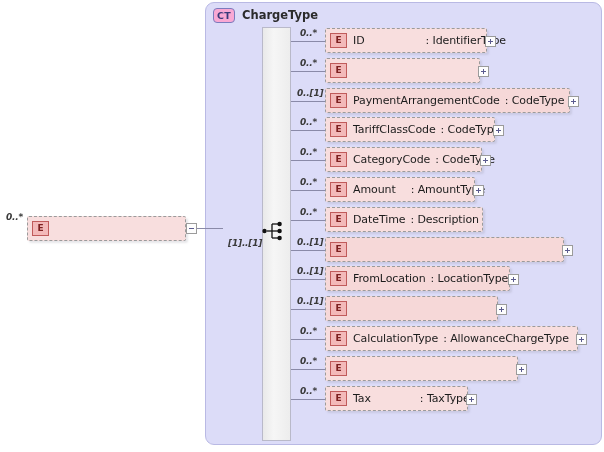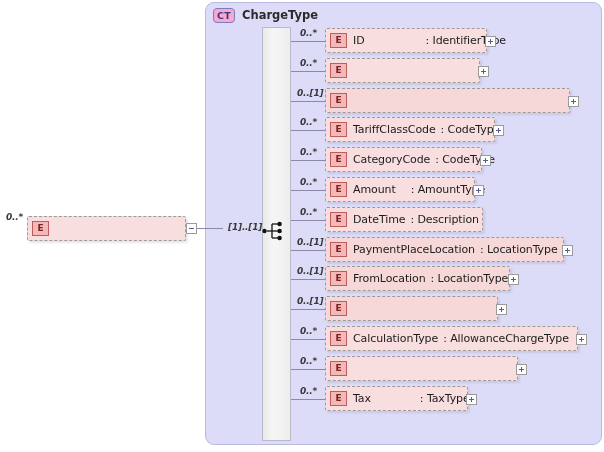--- a/index.html
+++ b/index.html
@@ -200,40 +200,41 @@
 
   <div class="card" style="left:6px; top:212px;">0..*</div>
 
   <div class="elem" style="left:27px; top:216px; width:159px;">
     <div class="elem-badge">E</div>
   </div>
   <div class="minusbox" style="left:186px; top:223px;"></div>
 
   <div class="line hline" style="left:197px; top:228px; width:26px;"></div>
 
-  <div class="card" style="left:228px; top:222px;">[1]..[1]</div>
+  <div class="card" style="left:228px; top:238px;">[1]..[1]</div>
 
   <div id="rows">
       <div class="line hline" style="left: 291px; top: 41px; width: 34px;"></div>
       <div class="card" style="left: 300px; top: 28px;">0..*</div>
       <div class="elem" style="left: 325px; top: 28px; width: 162px;">
         <div class="elem-badge">E</div>
         <div class="elem-label"><span class="nm">ID</span><span style="display: inline-block; width: 61px;"></span><span class="sep">: </span><span class="tp">IdentifierType</span></div>
       </div>
       <div class="plusbox" style="left: 485px; top: 36px;"></div>
       <div class="line hline" style="left: 291px; top: 71px; width: 34px;"></div>
       <div class="card" style="left: 300px; top: 58px;">0..*</div>
       <div class="elem" style="left: 325px; top: 58px; width: 155px;">
         <div class="elem-badge">E</div>
       </div>
       <div class="plusbox" style="left: 478px; top: 66px;"></div>
       <div class="line hline" style="left: 291px; top: 101px; width: 34px;"></div>
       <div class="card" style="left: 297px; top: 88px;">0..[1]</div>
       <div class="elem opt" style="left: 325px; top: 88px; width: 245px;">
         <div class="elem-badge">E</div>
+        <div class="elem-label"><span class="nm">PaymentArrangementCode</span><span style="display: inline-block; width: 5px;"></span><span class="sep">: </span><span class="tp">CodeType</span></div>
       </div>
       <div class="plusbox" style="left: 568px; top: 96px;"></div>
       <div class="line hline" style="left: 291px; top: 130px; width: 34px;"></div>
       <div class="card" style="left: 300px; top: 117px;">0..*</div>
       <div class="elem" style="left: 325px; top: 117px; width: 170px;">
         <div class="elem-badge">E</div>
         <div class="elem-label"><span class="nm">TariffClassCode</span><span style="display: inline-block; width: 5px;"></span><span class="sep">: </span><span class="tp">CodeType</span></div>
       </div>
       <div class="plusbox" style="left: 493px; top: 125px;"></div>
       <div class="line hline" style="left: 291px; top: 160px; width: 34px;"></div>
@@ -253,21 +254,20 @@
       <div class="line hline" style="left: 291px; top: 220px; width: 34px;"></div>
       <div class="card" style="left: 300px; top: 207px;">0..*</div>
       <div class="elem" style="left: 325px; top: 207px; width: 158px;">
         <div class="elem-badge">E</div>
         <div class="elem-label"><span class="nm">DateTime</span><span style="display: inline-block; width: 5px;"></span><span class="sep">: </span><span class="tp">Description</span></div>
       </div>
       <div class="line hline" style="left: 291px; top: 250px; width: 34px;"></div>
       <div class="card" style="left: 297px; top: 237px;">0..[1]</div>
       <div class="elem opt" style="left: 325px; top: 237px; width: 239px;">
         <div class="elem-badge">E</div>
-        <div class="elem-label"><span class="nm">PaymentPlaceLocation</span><span style="display: inline-block; width: 5px;"></span><span class="sep">: </span><span class="tp">LocationType</span></div>
       </div>
       <div class="plusbox" style="left: 562px; top: 245px;"></div>
       <div class="line hline" style="left: 291px; top: 279px; width: 34px;"></div>
       <div class="card" style="left: 297px; top: 266px;">0..[1]</div>
       <div class="elem opt" style="left: 325px; top: 266px; width: 185px;">
         <div class="elem-badge">E</div>
         <div class="elem-label"><span class="nm">FromLocation</span><span style="display: inline-block; width: 5px;"></span><span class="sep">: </span><span class="tp">LocationType</span></div>
       </div>
       <div class="plusbox" style="left: 508px; top: 274px;"></div>
       <div class="line hline" style="left: 291px; top: 309px; width: 34px;"></div>

